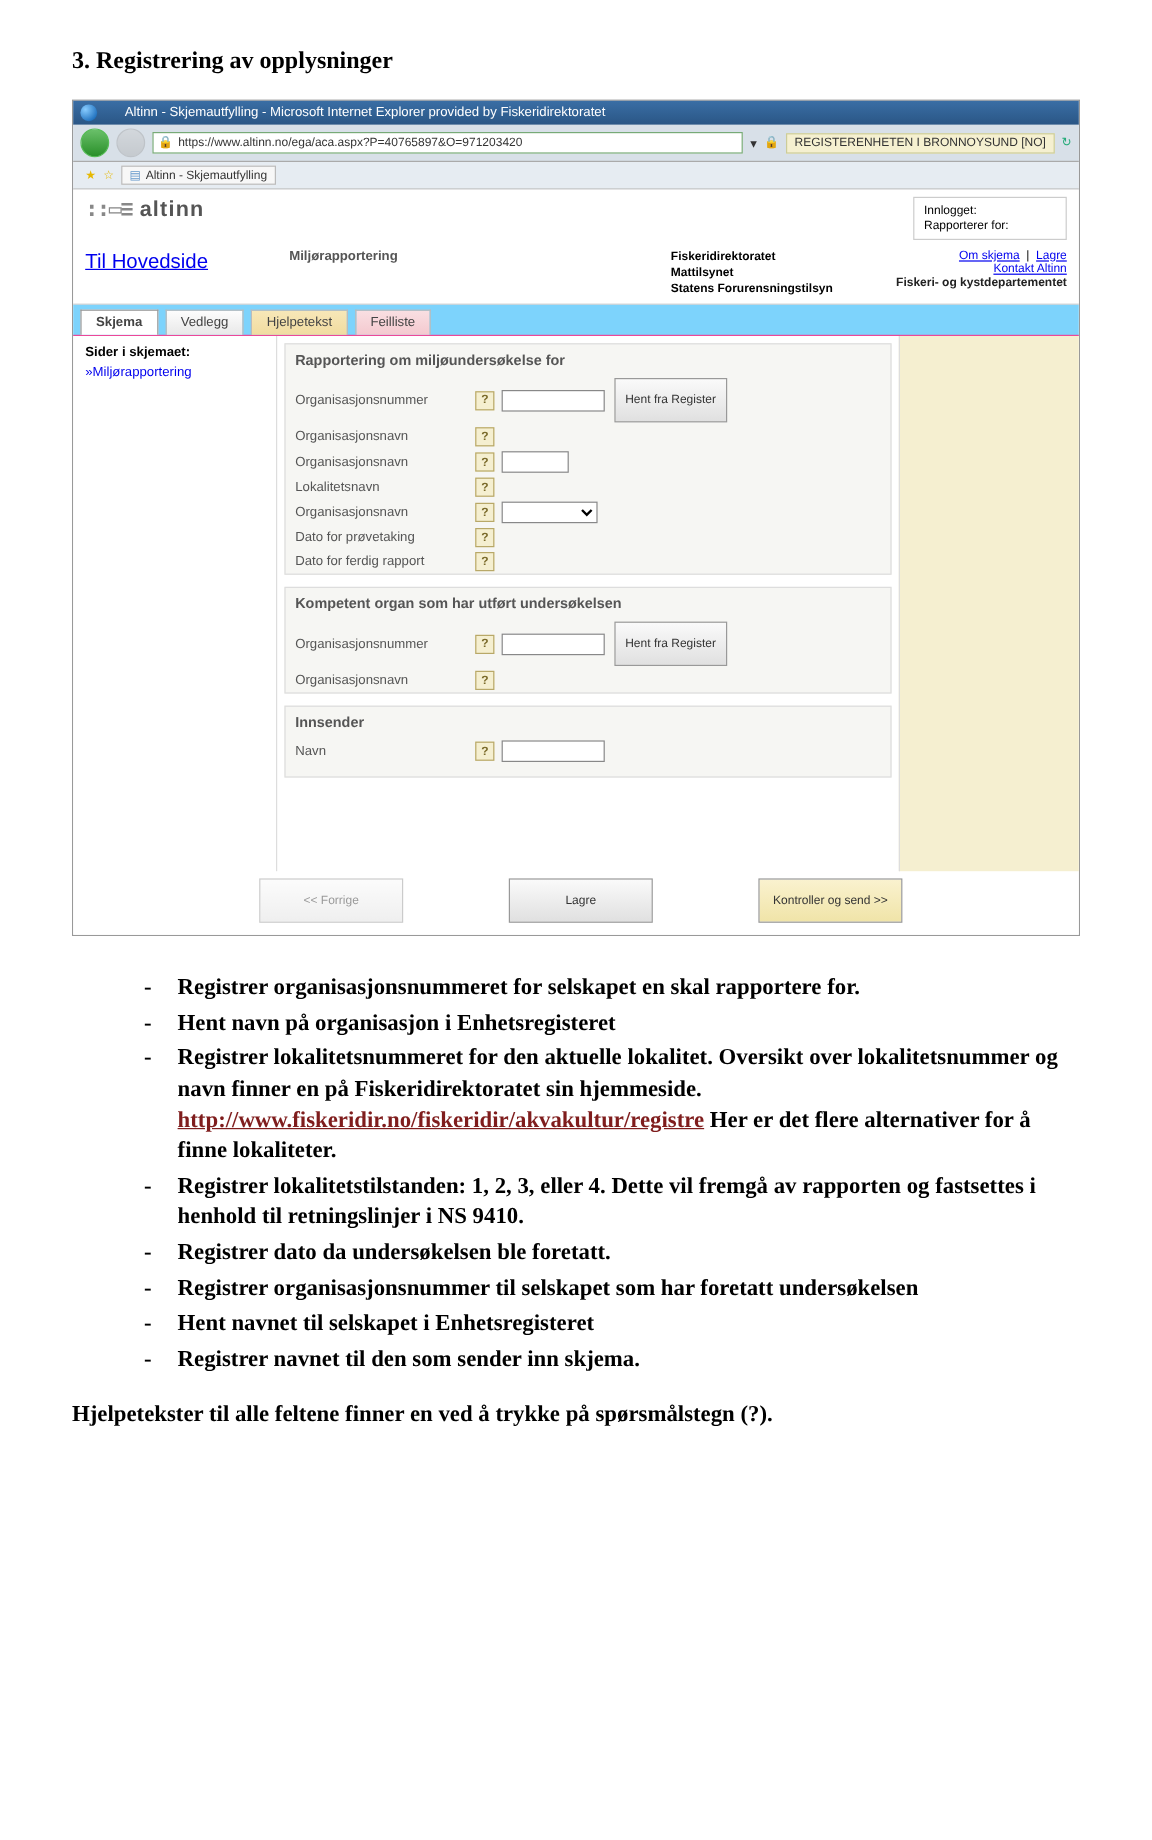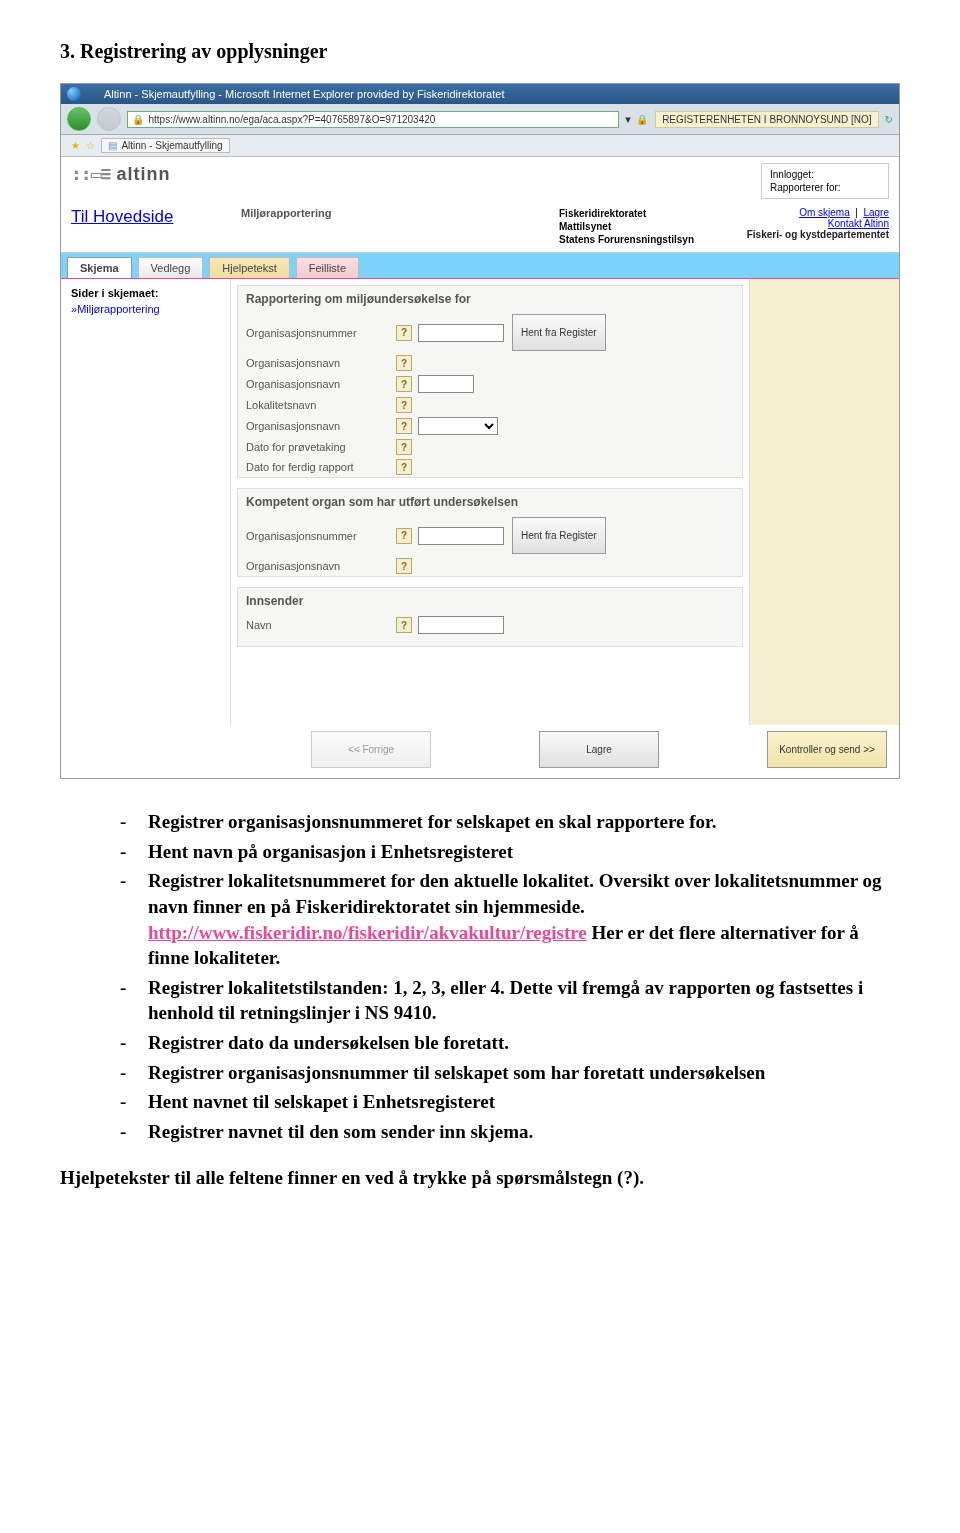--- a/index.html
+++ b/index.html
@@ -193,22 +193,22 @@
     border:1px solid #888; background:#fff; height:18px; width:80px; font-size:10px;
   }
   .right-col {
     background:#f5efd0;
     border-left:1px solid #ddd;
     min-height:430px;
   }
   .action-row {
     grid-column: 1 / span 3;
     display:flex;
-    justify-content:flex-end;
-    gap: 100px;
+    justify-content:center;
+    gap: 80px;
     padding: 6px 12px 10px 12px;
   }
   .action-row .fbtn { min-width:120px; text-align:center; }
   .action-row .fbtn.hl { background: linear-gradient(#faf2cf,#f0e4a8); }
 
   ul.bullets {
     list-style: none;
     padding: 0 0 0 60px;
     margin: 0 0 18px 0;
   }
@@ -218,21 +218,21 @@
     line-height: 1.35;
     font-weight: bold;
   }
   ul.bullets > li::before {
     content: "-";
     position: absolute;
     left: 0;
     top: 0;
     font-weight: bold;
   }
-  a.link { color: #ec4899; text-decoration: underline; }
+  a.link { color: #7f1d1d; text-decoration: underline; }
   .footer-line {
     font-weight: bold;
     margin-top: 10px;
   }
 </style>
 </head>
 <body>
 
 <h2>3.  Registrering av opplysninger</h2>
 

